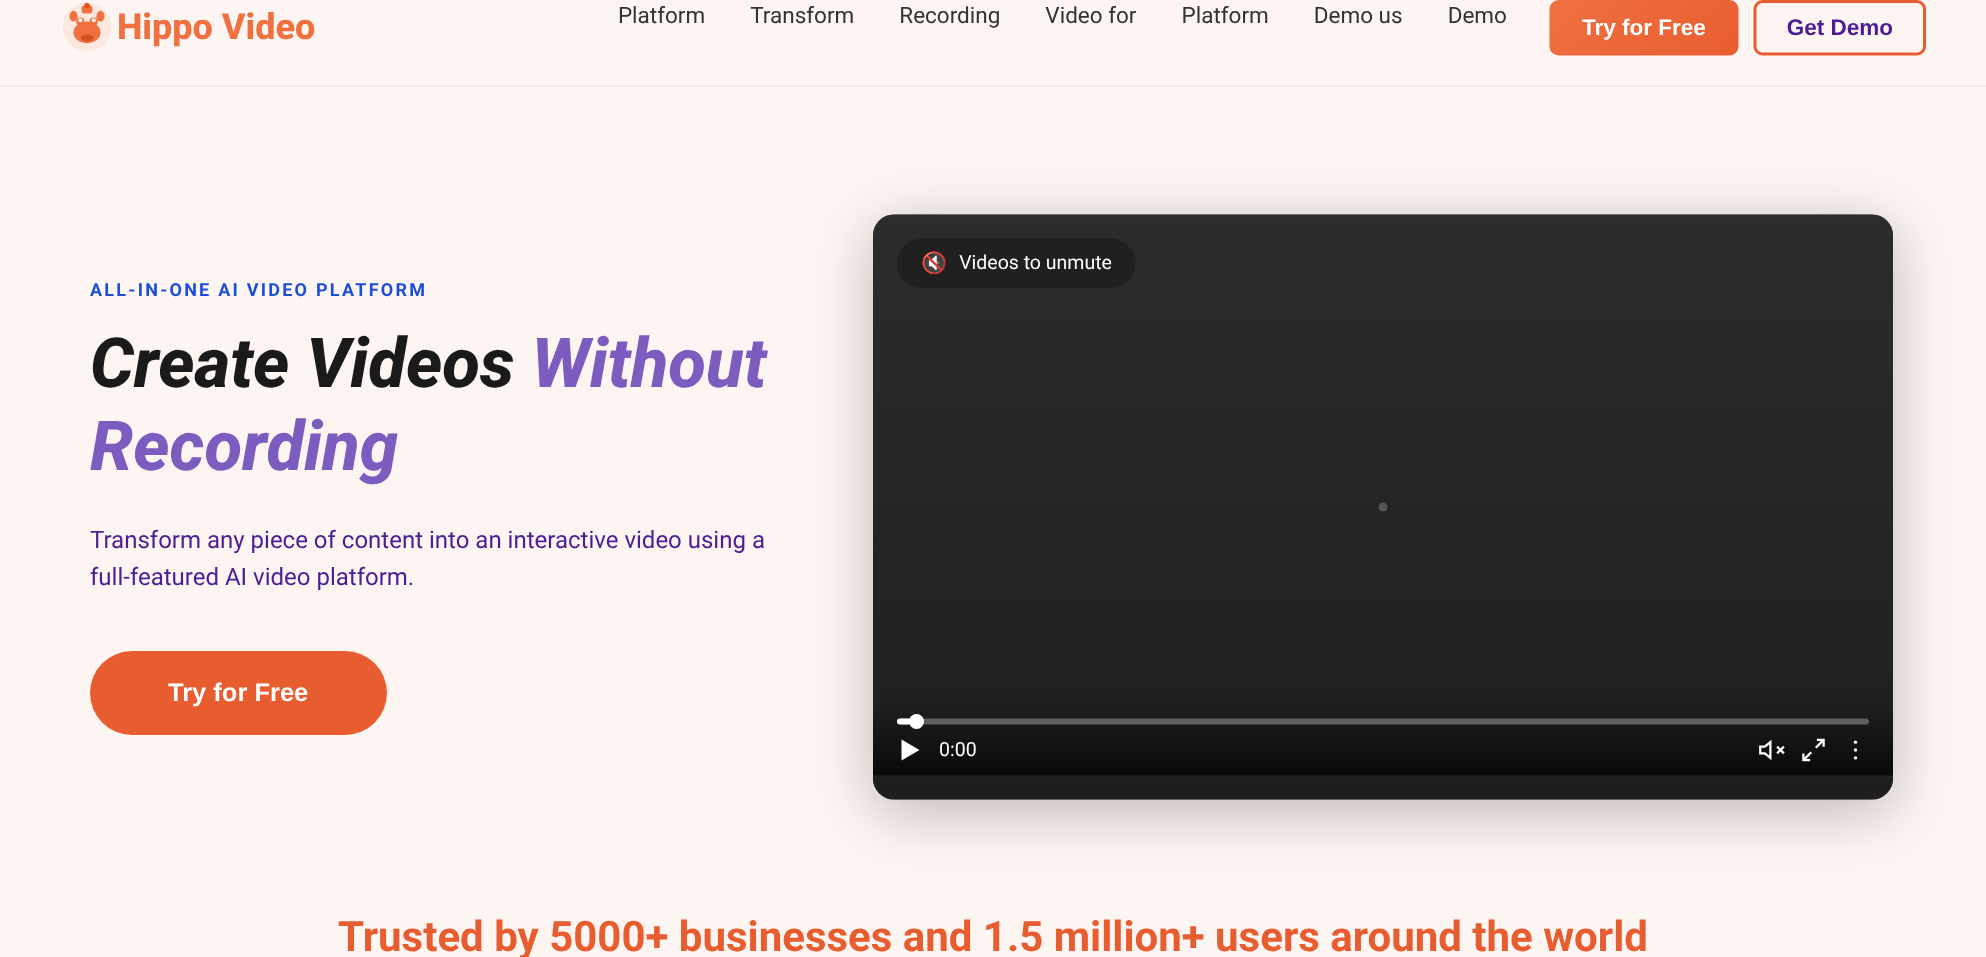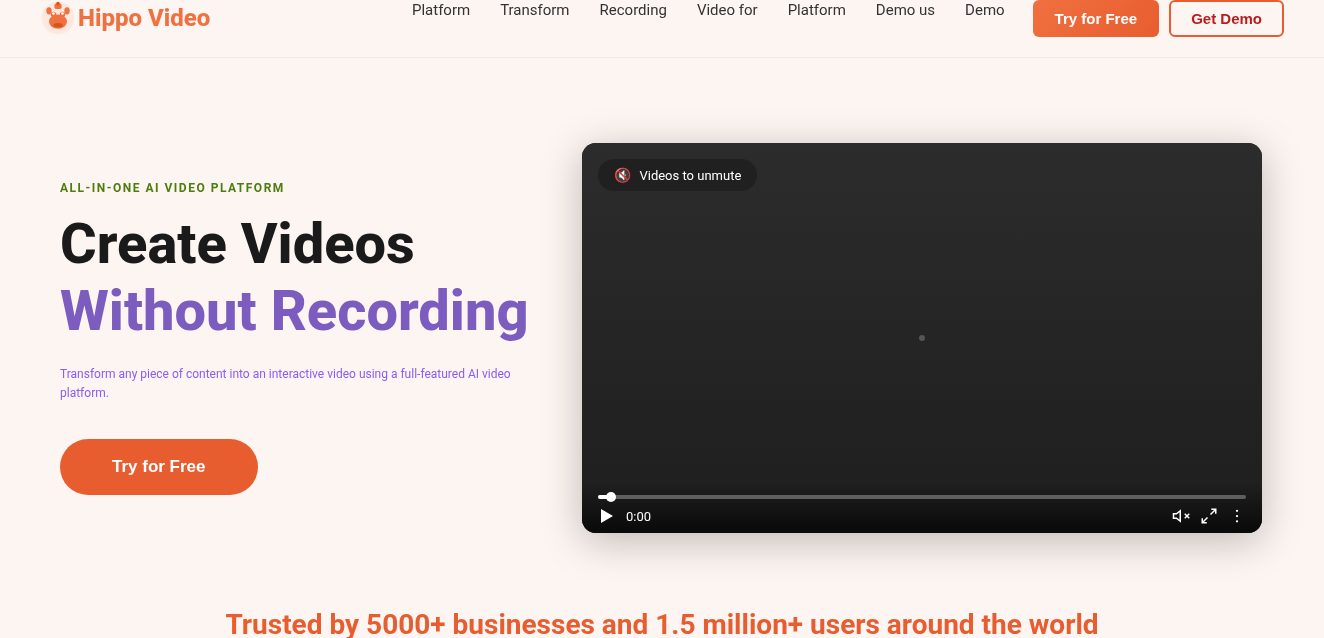--- a/index.html
+++ b/index.html
@@ -59,21 +59,21 @@
       color: #fff;
       border: none;
       padding: 10px 22px;
       border-radius: 6px;
       font-size: 15px;
       font-weight: 600;
       cursor: pointer;
     }
     .btn-get-demo {
       background: transparent;
-      color: #b91c1c;
+      color: #4c1d95;
       border: 2px solid #e85d30;
       padding: 8px 20px;
       border-radius: 6px;
       font-size: 15px;
       font-weight: 600;
       cursor: pointer;
     }
 
     
     .hero {
@@ -84,38 +84,39 @@
       background: #fdf5f2;
     }
     .hero-left {
       flex: 0 0 520px;
       max-width: 520px;
       padding-right: 40px;
     }
     .hero-eyebrow {
       font-size: 12px;
       font-weight: 700;
-      color: #4d7c0f;
+      color: #1d4ed8;
       letter-spacing: 1.5px;
       text-transform: uppercase;
       margin-bottom: 16px;
     }
     .hero-headline {
-      font-size: 56px;
+      font-size: 46px;
       font-weight: 800;
       color: #1a1a1a;
       line-height: 1.2;
       margin-bottom: 20px;
+      font-style: italic;
     }
     .hero-headline-highlight {
       color: #7c5cbf;
     }
     .hero-subtext {
-      font-size: 12px;
-      color: #8b5cf6;
+      font-size: 16px;
+      color: #4c1d95;
       line-height: 1.6;
       margin-bottom: 36px;
       max-width: 480px;
     }
     .btn-try-free-hero {
       background: #e85d30;
       color: #fff;
       border: none;
       padding: 18px 52px;
       border-radius: 40px;
@@ -167,21 +168,21 @@
       display: flex;
       align-items: center;
       gap: 8px;
     }
     .unmute-icon {
       font-size: 14px;
     }
     
     .video-controls {
       position: absolute;
-      bottom: 0;
+      bottom: 16px;
       left: 0;
       right: 0;
       background: linear-gradient(transparent, rgba(0,0,0,0.7));
       padding: 12px 16px 8px 16px;
     }
     .video-progress-bar {
       width: 100%;
       height: 4px;
       background: rgba(255,255,255,0.3);
       border-radius: 2px;

